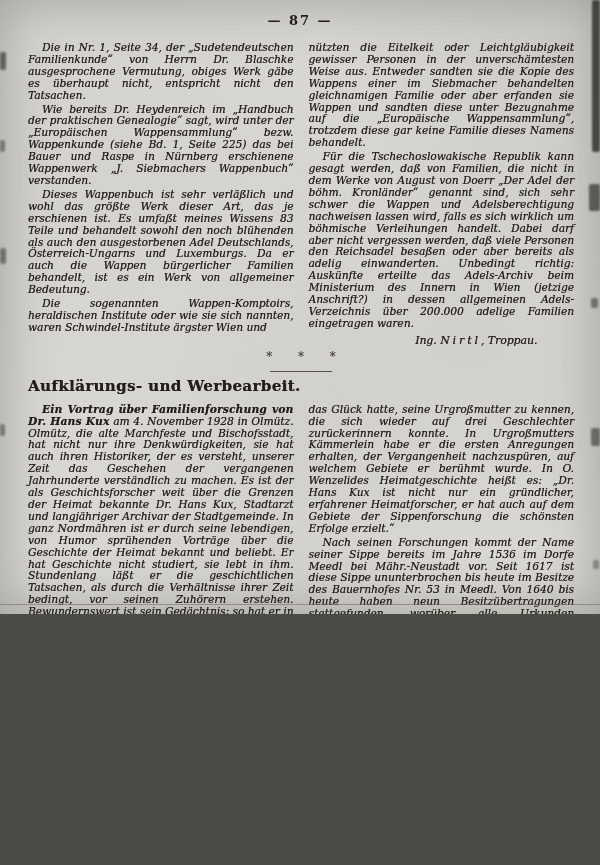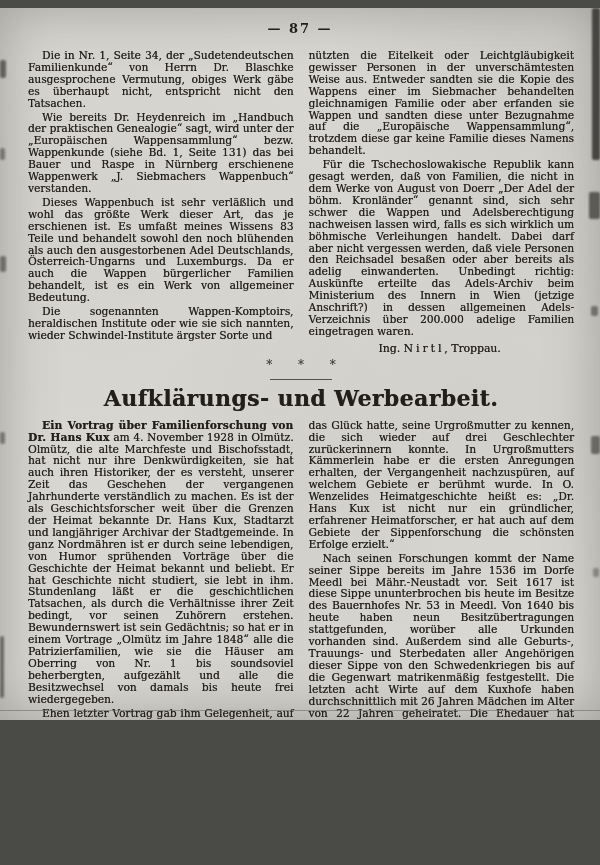--- a/index.html
+++ b/index.html
@@ -1,71 +1,71 @@
 <!DOCTYPE html>
 <html><head>
 <meta charset="utf-8">
 <style>
   html,body{margin:0;padding:0;background:#4a4a46;}
   .page{
     position:relative;
-    width:600px;height:712px;
-    margin:8px auto;
+    width:600px;height:614px;
+    margin:0 auto;
     overflow:hidden;
     font-family:"DejaVu Serif", serif;
     color:#221e1a;
     background:
       radial-gradient(ellipse at 18% 28%, rgba(0,0,0,0.025), transparent 42%),
       radial-gradient(ellipse at 78% 55%, rgba(0,0,0,0.035), transparent 46%),
       radial-gradient(ellipse at 45% 88%, rgba(0,0,0,0.03), transparent 40%),
       radial-gradient(ellipse at 92% 10%, rgba(0,0,0,0.05), transparent 30%),
       #d9d7d2;
     box-shadow: inset 0 0 55px rgba(92,90,84,0.45);
   }
   .page-number{
     text-align:center;
     font-size:13px;
     font-weight:bold;
     padding-top:13px;
     letter-spacing:2px;
   }
   .content{padding:14px 26px 0 28px;}
   .cols{display:flex;gap:15px;}
-  .col{flex:1;min-width:0;}
+  .col{flex:1;min-width:0;font-style:italic;}
   p.para{
     margin:0 0 2px 0;
     font-size:10.6px;
     line-height:11.9px;
     text-align:justify;
     text-indent:14px;
     text-shadow:0.25px 0 0 rgba(34,30,26,0.75);
   }
   p.para.noindent{text-indent:0;}
   .lead{font-weight:bold;letter-spacing:0.2px;}
   .signature{
     margin-top:4px;
     font-size:10.8px;
-    text-align:left;
+    text-align:center;
     padding-left:70px;
     text-shadow:0.25px 0 0 rgba(34,30,26,0.75);
   }
   .sig-name{letter-spacing:3px;}
   .star-divider{
     text-align:center;
     font-size:12px;
     line-height:14px;
     margin:3px 0 3px 0;
     word-spacing:22px;
     color:#2a2722;
   }
   .heading-block{margin:4px 0 6px 0;}
   .heading-rule{width:62px;height:1px;background:#55514b;margin:0 auto 5px auto;}
   .article-heading{
-    text-align:center;
-    font-size:22px;
+    text-align:left;
+    font-size:15px;
     font-weight:bold;
     letter-spacing:0.4px;
     margin:0 0 9px 0;
     text-shadow:0.3px 0 0 rgba(34,30,26,0.8);
   }
   
   .artifact{position:absolute;background:#33322e;filter:blur(1px);border-radius:2px;}
   .a1{right:0;top:0;width:8px;height:152px;opacity:.85;}
   .a2{right:0;top:184px;width:11px;height:27px;opacity:.7;}
   .a3{right:2px;top:298px;width:7px;height:10px;opacity:.55;}
@@ -83,23 +83,23 @@
 
 <div class="page">
 
   <div class="page-number">— 87 —</div>
 
   <div class="content">
 
     <div class="cols">
       <div class="col">
         <p class="para">Die in Nr. 1, Seite 34, der „Sudetendeutschen Familienkunde“ von Herrn Dr. Blaschke ausgesprochene Vermutung, obiges Werk gäbe es überhaupt nicht, entspricht nicht den Tatsachen.</p>
-        <p class="para">Wie bereits Dr. Heydenreich im „Handbuch der praktischen Genealogie“ sagt, wird unter der „Europäischen Wappensammlung“ bezw. Wappenkunde (siehe Bd. 1, Seite 131) das bei Bauer und Raspe in Nürnberg erschienene Wappenwerk „J. Siebmachers Wappenbuch“ verstanden.</p>
+        <p class="para">Wie bereits Dr. Heydenreich im „Handbuch der praktischen Genealogie“ sagt, wird unter der „Europäischen Wappensammlung“ bezw. Wappenkunde (siehe Bd. 1, Seite 225) das bei Bauer und Raspe in Nürnberg erschienene Wappenwerk „J. Siebmachers Wappenbuch“ verstanden.</p>
         <p class="para">Dieses Wappenbuch ist sehr verläßlich und wohl das größte Werk dieser Art, das je erschienen ist. Es umfaßt meines Wissens 83 Teile und behandelt sowohl den noch blühenden als auch den ausgestorbenen Adel Deutschlands, Österreich-Ungarns und Luxemburgs. Da er auch die Wappen bürgerlicher Familien behandelt, ist es ein Werk von allgemeiner Bedeutung.</p>
-        <p class="para">Die sogenannten Wappen-Komptoirs, heraldischen Institute oder wie sie sich nannten, wieder Schwindel-Institute ärgster Sorte und</p>
+        <p class="para">Die sogenannten Wappen-Komptoirs, heraldischen Institute oder wie sie sich nannten, waren Schwindel-Institute ärgster Wien und</p>
       </div>
       <div class="col">
         <p class="para noindent">nützten die Eitelkeit oder Leichtgläubigkeit gewisser Personen in der unverschämtesten Weise aus. Entweder sandten sie die Kopie des Wappens einer im Siebmacher behandelten gleichnamigen Familie oder aber erfanden sie Wappen und sandten diese unter Bezugnahme auf die „Europäische Wappensammlung“, trotzdem diese gar keine Familie dieses Namens behandelt.</p>
         <p class="para">Für die Tschechoslowakische Republik kann gesagt werden, daß von Familien, die nicht in dem Werke von August von Doerr „Der Adel der böhm. Kronländer“ genannt sind, sich sehr schwer die Wappen und Adelsberechtigung nachweisen lassen wird, falls es sich wirklich um böhmische Verleihungen handelt. Dabei darf aber nicht vergessen werden, daß viele Personen den Reichsadel besaßen oder aber bereits als adelig einwanderten. Unbedingt richtig: Auskünfte erteilte das Adels-Archiv beim Ministerium des Innern in Wien (jetzige Anschrift?) in dessen allgemeinen Adels-Verzeichnis über 200.000 adelige Familien eingetragen waren.</p>
         <div class="signature"><span>Ing.</span> <span class="sig-name">Nirtl</span><span>, Troppau.</span></div>
       </div>
     </div>
 
     <div class="star-divider">* * *</div>
 

